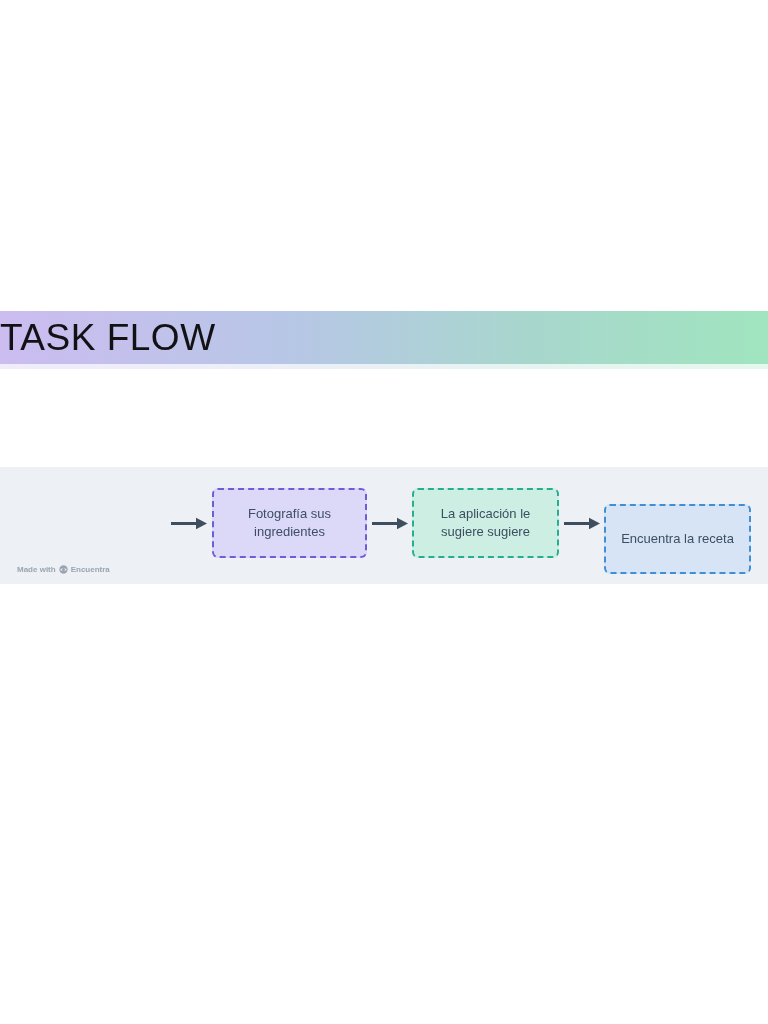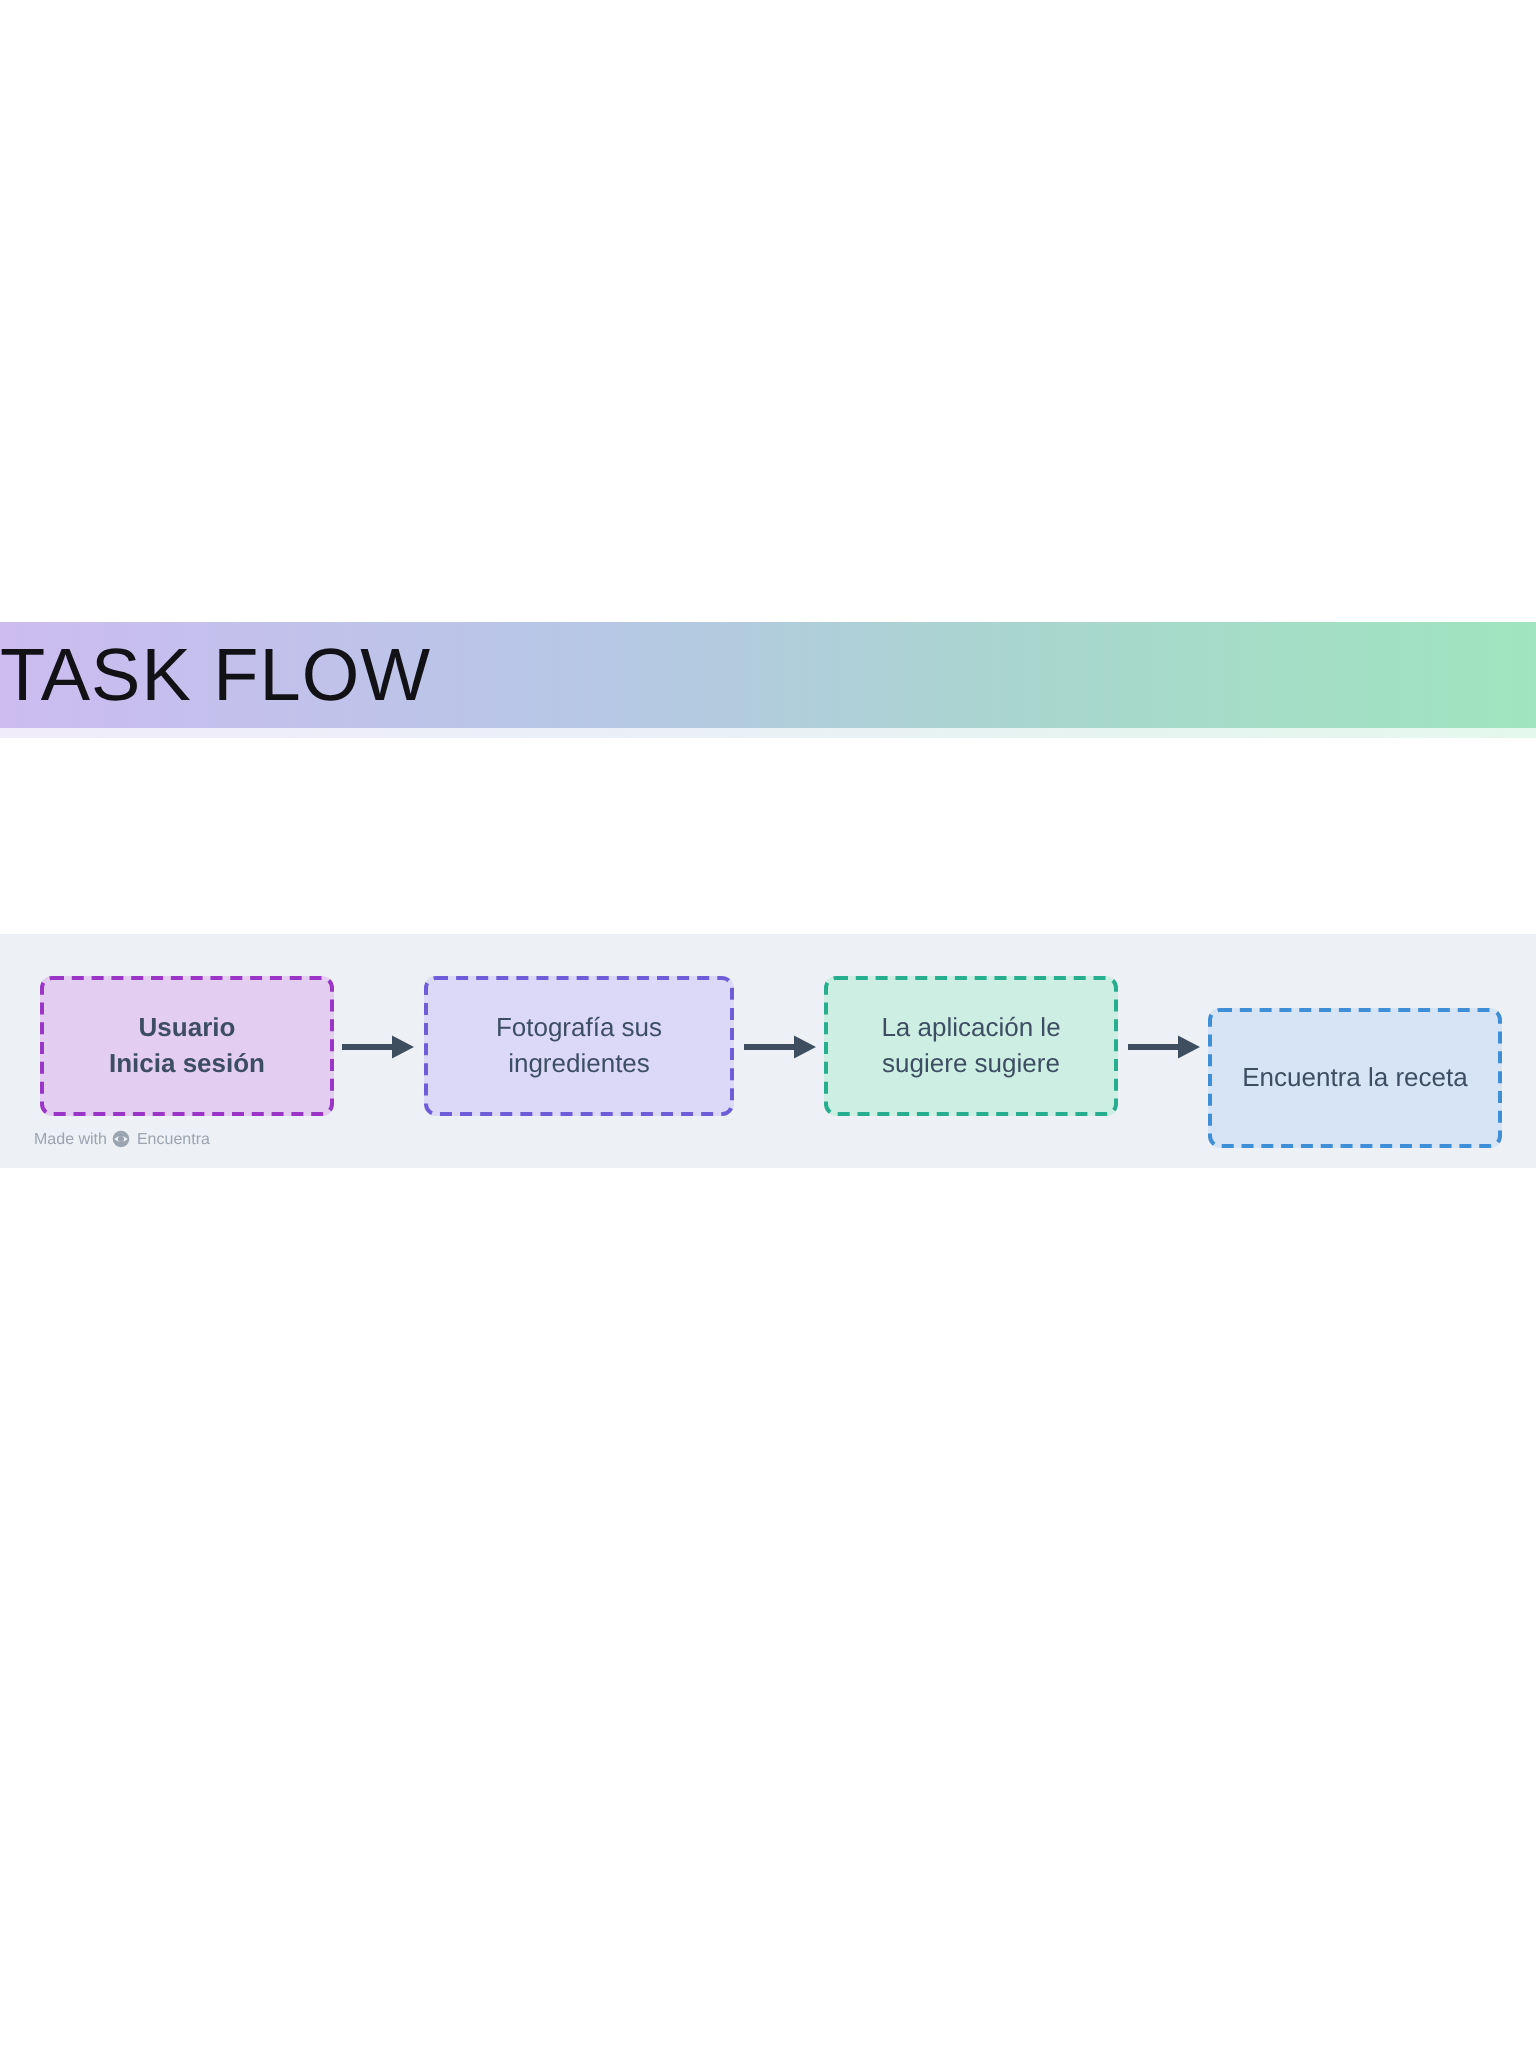--- a/index.html
+++ b/index.html
@@ -79,39 +79,36 @@
   .watermark {
     position: absolute;
     left: 17px;
     top: 98px;
     display: flex;
     align-items: center;
     gap: 3px;
     color: #9aa5b1;
     font-size: 8px;
     line-height: 1;
+    font-weight: bold;
   }
   .watermark .wm-icon { display: inline-flex; }
 </style>
 </head>
 <body>
 
 <div class="page">
 
   <div class="banner" style="background: linear-gradient(90deg, rgb(204, 188, 240) 0%, rgb(183, 199, 230) 38%, rgb(168, 214, 205) 68%, rgb(160, 229, 191) 100%);">
     <div class="banner-title">TASK FLOW</div>
   </div>
   <div class="banner-edge" style="background: linear-gradient(90deg, rgb(204, 188, 240) 0%, rgb(183, 199, 230) 38%, rgb(168, 214, 205) 68%, rgb(160, 229, 191) 100%);"></div>
 
   <div class="diagram-panel" style="background: rgb(237, 240, 244);">
 
-    <div class="flow-node node-0" style="background: rgb(227, 205, 241); border-color: rgb(154, 53, 200);">
-      <span class="node-label" style="color: rgb(61, 78, 99); font-weight: 700;">Usuario
-Inicia sesión</span>
-    </div>
 
     <svg class="flow-arrow arrow-0" viewBox="0 0 36 13">
       <line class="arrow-line" x1="0" y1="6.5" x2="26" y2="6.5" stroke-width="3" stroke="#3e4e5e"></line>
       <polygon class="arrow-head" points="25,0.8 36,6.5 25,12.2" fill="#3e4e5e"></polygon>
     </svg>
 
     <div class="flow-node node-1" style="background: rgb(220, 217, 248); border-color: rgb(111, 92, 217);">
       <span class="node-label" style="color: rgb(61, 78, 99);">Fotografía sus
 ingredientes</span>
     </div>

